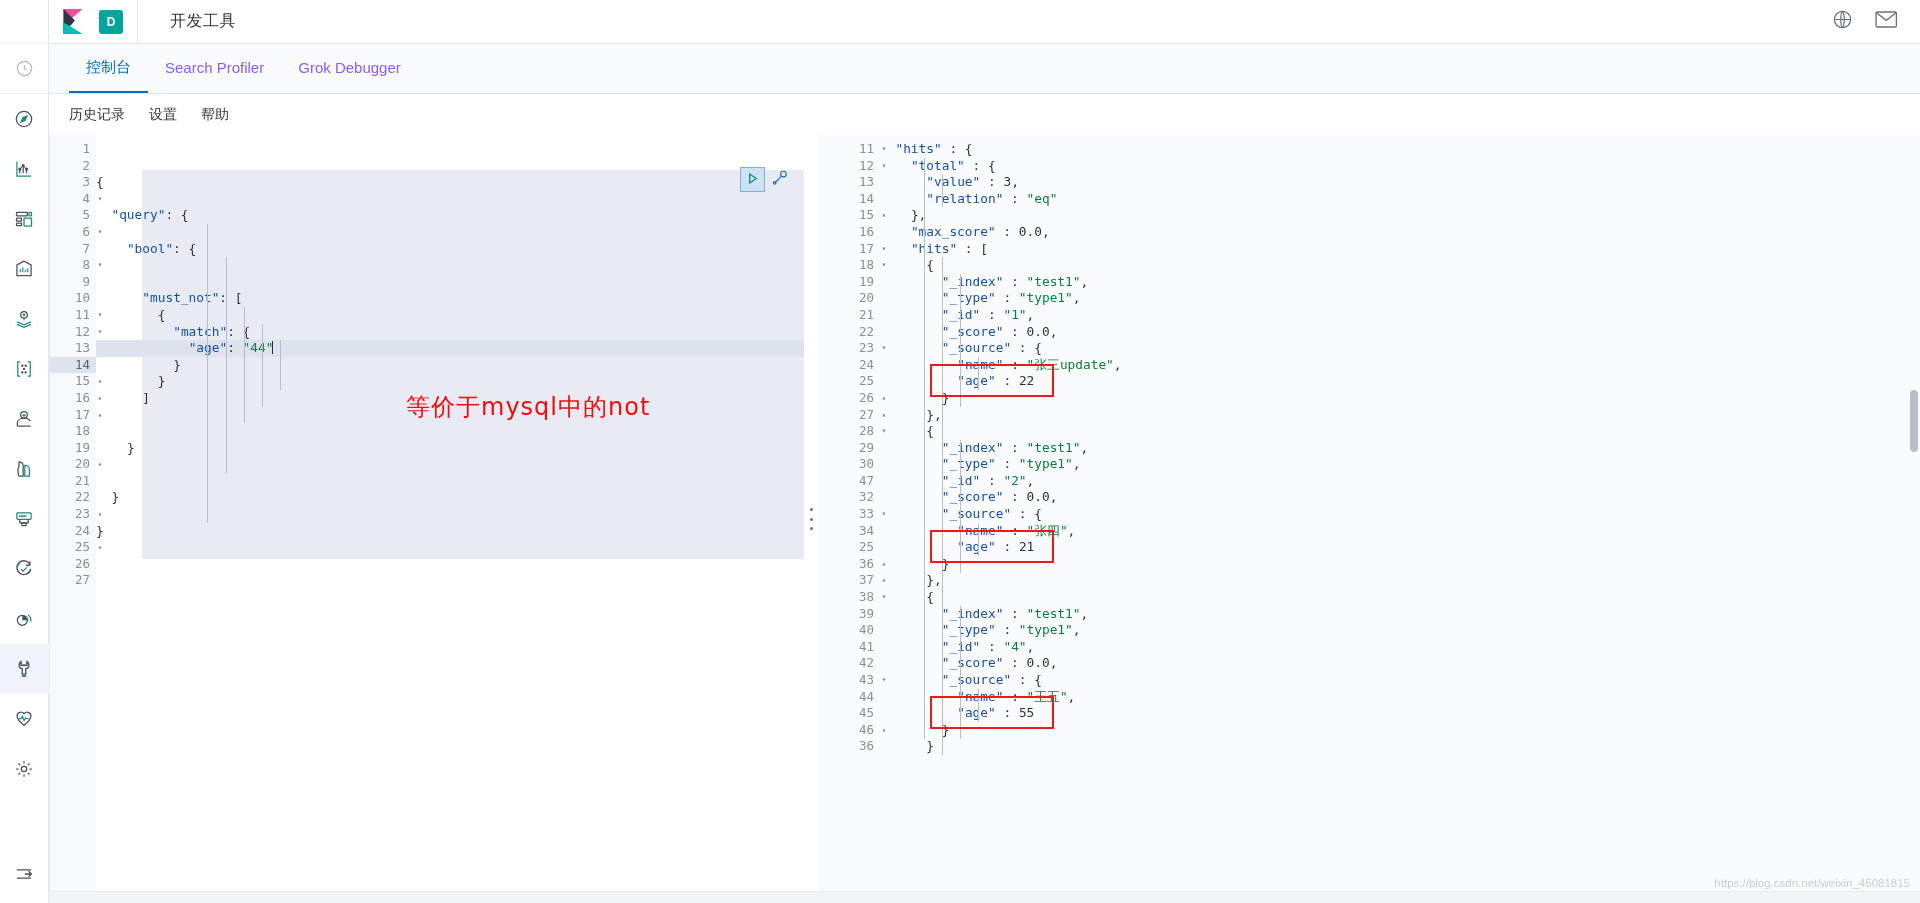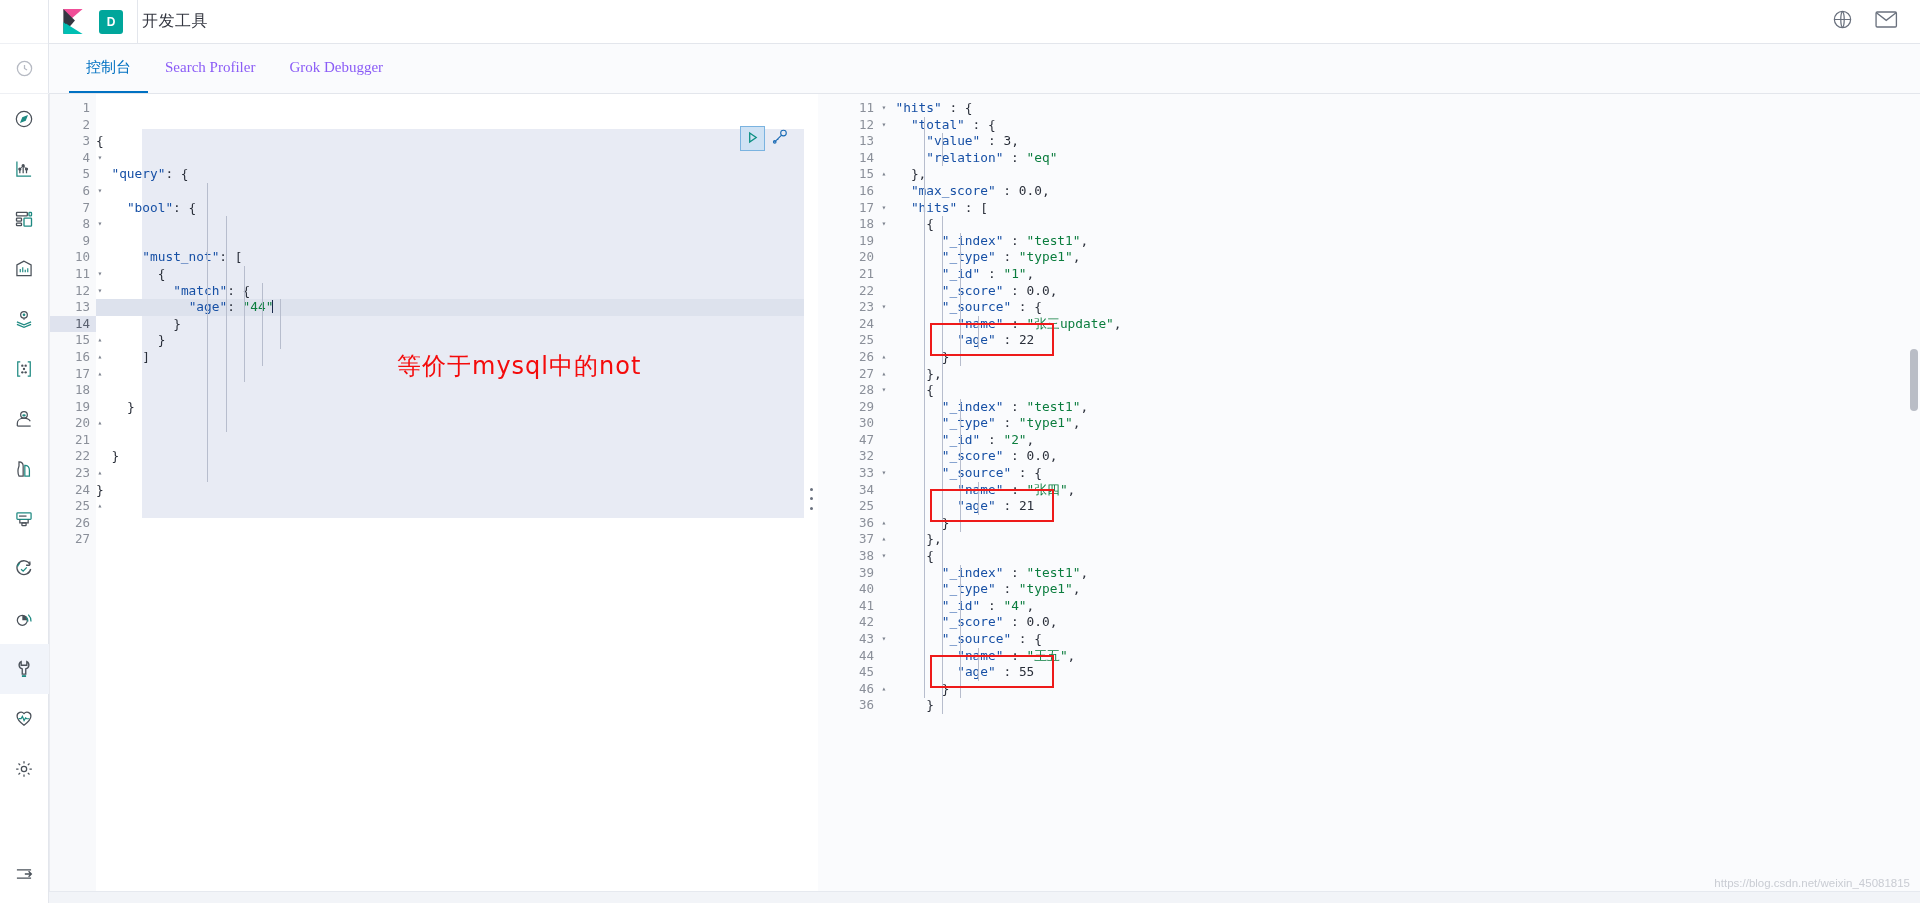--- a/index.html
+++ b/index.html
@@ -45,33 +45,32 @@
   .kibana-mark { width: 24px; height: 27px; }
   .badge-sq {
     width: 24px; height: 24px; border-radius: 3px;
     background: #00a69b; color: #fff;
     font-size: 12px; font-weight: bold;
     display:flex; align-items:center; justify-content:center;
     margin-left: 2px;
   }
   .vdiv { width: 1px; height: 44px; background: #e3e6ec; margin: 0 0 0 14px; }
   .app-title {
-    font-size: 16px; color: #343741; margin-left: 4px; letter-spacing: 0.5px;
+    font-size: 16px; color: #343741; margin-left: 32px; letter-spacing: 0.5px;
   }
   .header-right { margin-left: auto; display: flex; align-items: center; gap: 22px; padding-right: 22px; }
   .hdr-ico { cursor: pointer; display:flex; align-items:center; }
 
   
   .tabbar {
     height: 50px; flex: 0 0 50px;
     background: #fafbfd;
     border-bottom: 1px solid #e3e6ec;
     display: flex; align-items: flex-end;
     padding-left: 20px;
-    font-family: Liberation Serif, serif;
   }
   .tab {
     height: 49px; padding: 0 17px;
     display: flex; align-items: center;
     font-size: 15px; color: #8b5cf6;
     cursor: pointer;
     border-bottom: 2px solid transparent;
   }
   .tab.active { color: #0071c2; border-bottom-color: #0071c2; font-weight: 500; }
 
@@ -170,21 +169,21 @@
     border: 1px solid #7ab3e0;
     background: #cfe2f4;
     display: flex; align-items: center; justify-content: center;
     cursor: pointer;
   }
   .wrench-btn { width: 22px; height: 22px; display:flex; align-items:center; justify-content:center; cursor:pointer; }
 
   
   .annot {
     position: absolute;
-    left: 347px; top: 256px;
+    left: 356px; top: 256px;
     font-size: 24px; color: #f40b0b;
     font-family: "DejaVu Sans", sans-serif;
     letter-spacing: 1px;
     z-index: 7;
     white-space: nowrap;
   }
 
   
   .redbox {
     position: absolute;
@@ -427,20 +426,25 @@
         </span>
       </div>
     </div>
 
     <div class="tabbar">
       <div class="tab active">控制台</div>
       <div class="tab">Search Profiler</div>
       <div class="tab">Grok Debugger</div>
     </div>
 
+    <div class="submenu">
+      <div class="submenu-item">历史记录</div>
+      <div class="submenu-item">设置</div>
+      <div class="submenu-item">帮助</div>
+    </div>
 
     <div class="panes">
 
       <div class="pane-left">
         <div class="editor">
           <div class="gutter" id="req-gutter">
               <div class="gline">1</div>
               <div class="gline">2</div>
               <div class="gline">3</div>
               <div class="gline">4<span class="fold">▾</span></div>

